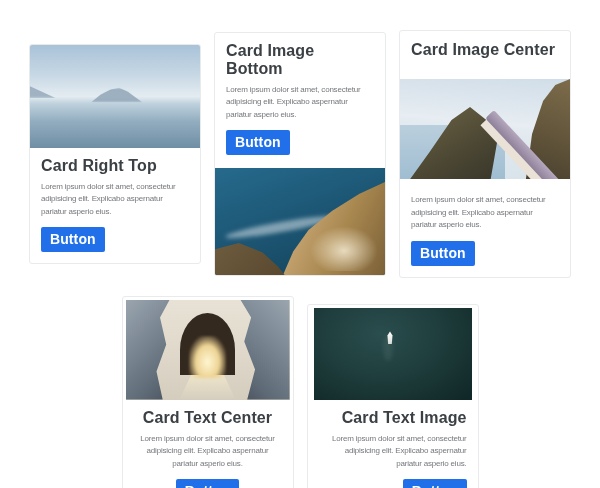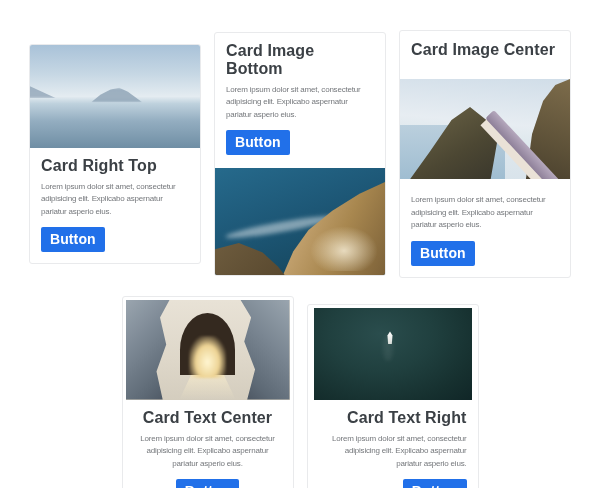--- a/index.html
+++ b/index.html
@@ -178,21 +178,21 @@
         <button class="btn">Button</button>
       </div>
     </div>
 
     <div class="card align-right">
       <div class="photo photo5">
         <div class="p5-wake"></div>
         <div class="p5-boat"></div>
       </div>
       <div class="card-pad">
-        <div class="card-title">Card Text Right</div>
+        <div class="card-title">Card Text Image</div>
         <p class="card-text">Lorem ipsum dolor sit amet, consectetur adipisicing elit. Explicabo aspernatur pariatur asperio eius.</p>
         <button class="btn">Button</button>
       </div>
     </div>
 
   </div>
 
 </div>
 
 </body></html>

